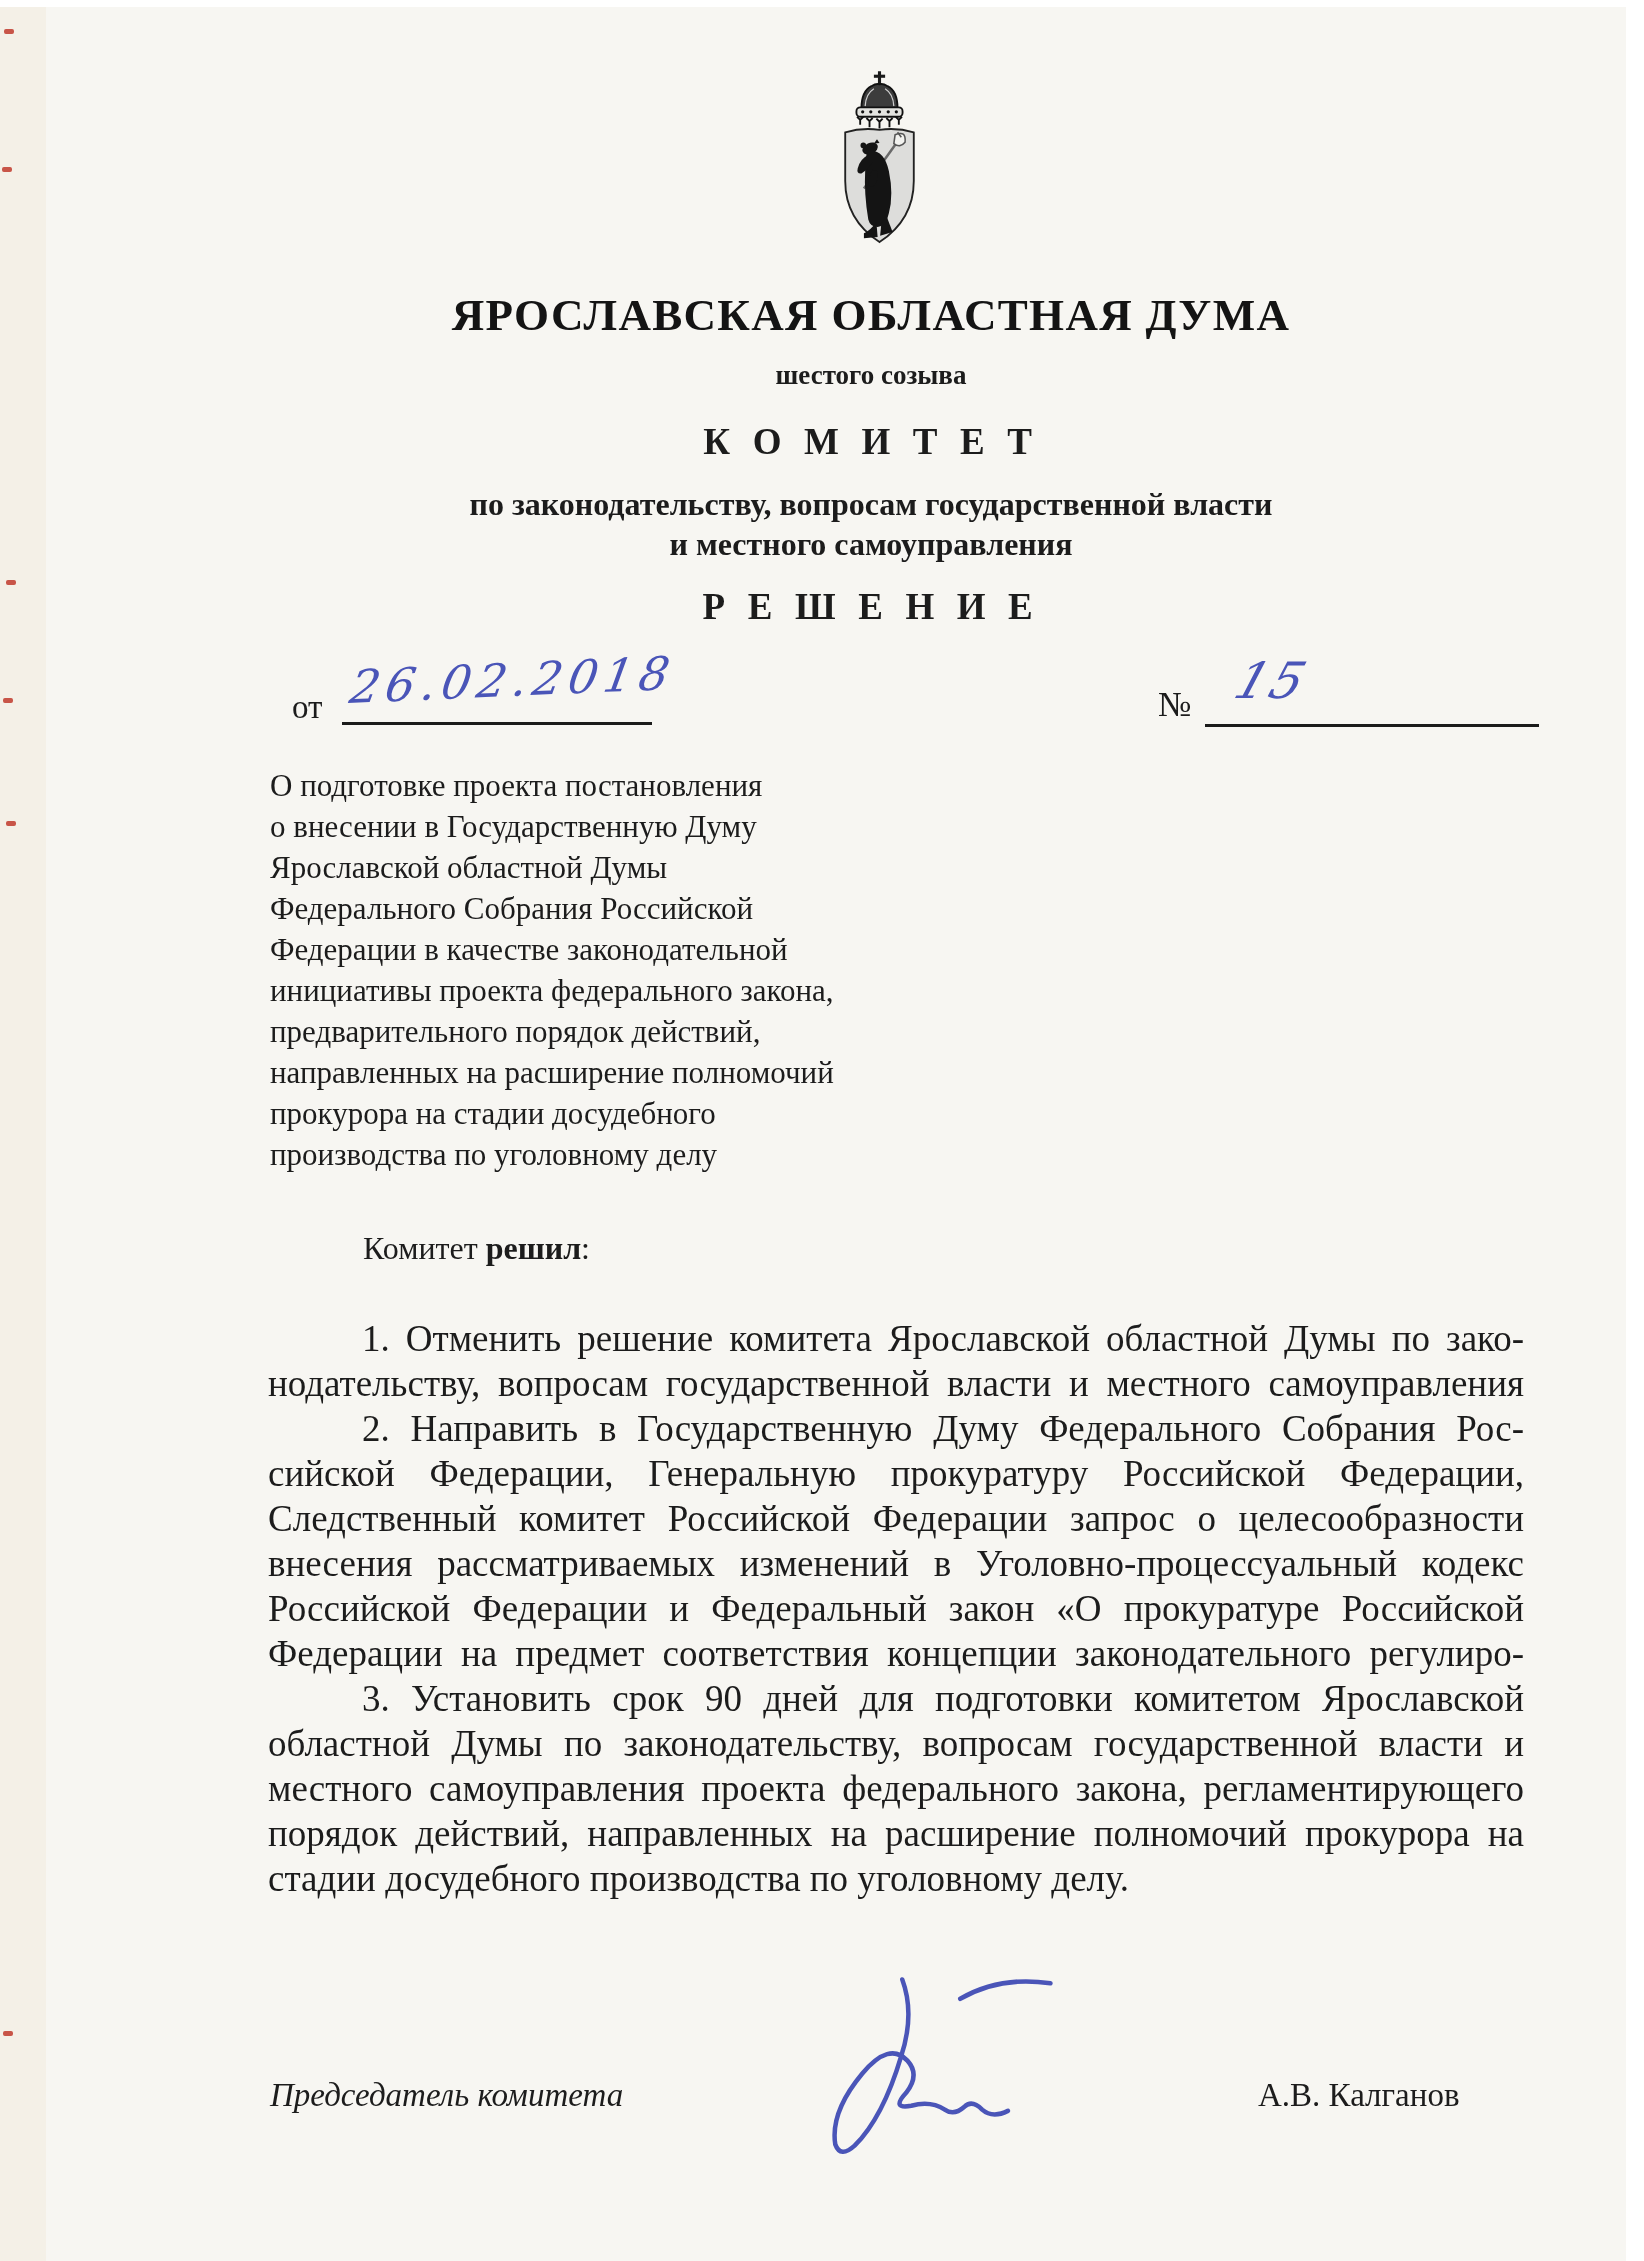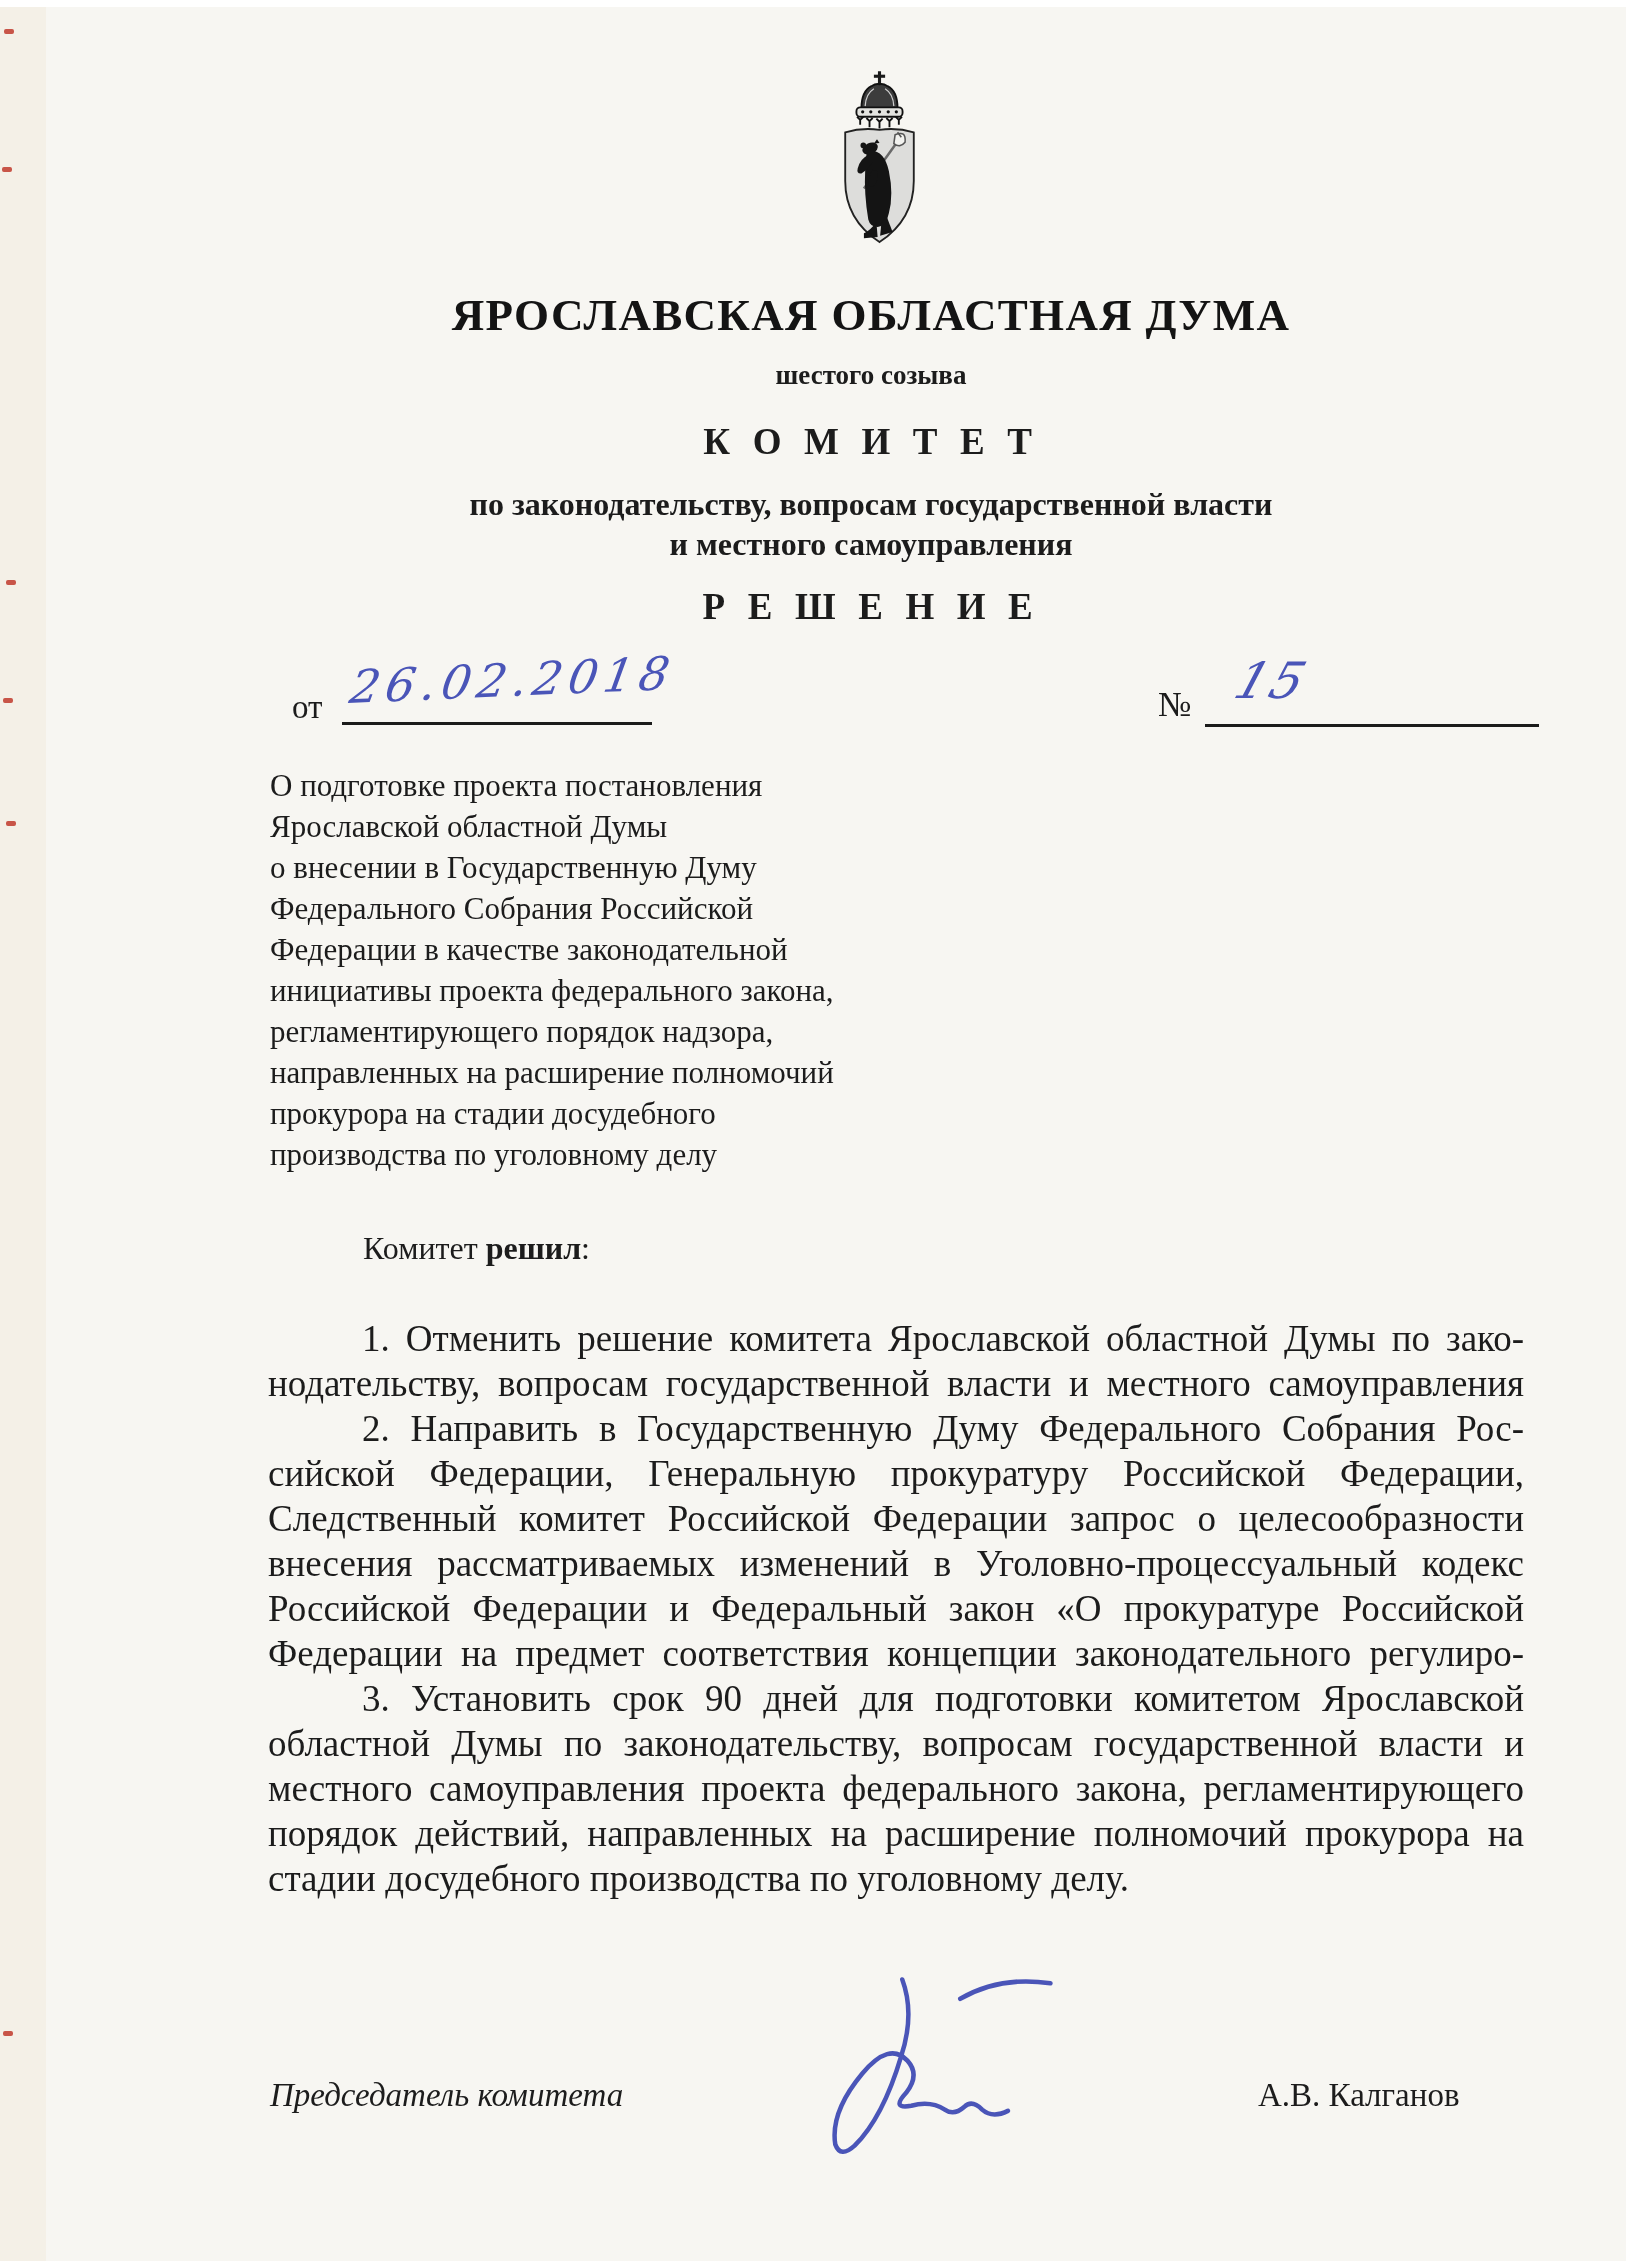--- a/index.html
+++ b/index.html
@@ -143,26 +143,26 @@
 
   <div class="meta-label date-label">от</div>
   <div class="u-line date-line"></div>
   <div class="handwriting hw-date" style="color:#4a55b8;">26.02.2018</div>
   <div class="meta-label num-label">№</div>
   <div class="u-line num-line"></div>
   <div class="handwriting hw-num" style="color:#4a55b8;">15</div>
 
   <div class="subject">
       <div>О подготовке проекта постановления</div>
+      <div>о внесении в Государственную Думу</div>
       <div>Ярославской областной Думы</div>
-      <div>о внесении в Государственную Думу</div>
       <div>Федерального Собрания Российской</div>
       <div>Федерации в качестве законодательной</div>
       <div>инициативы проекта федерального закона,</div>
-      <div>регламентирующего порядок надзора,</div>
+      <div>предварительного порядок действий,</div>
       <div>направленных на расширение полномочий</div>
       <div>прокурора на стадии досудебного</div>
       <div>производства по уголовному делу</div>
     </div>
 
   <div class="resolved">
     <span>Комитет </span><b>решил</b><span>:</span>
   </div>
 
   <div class="bodytext">

